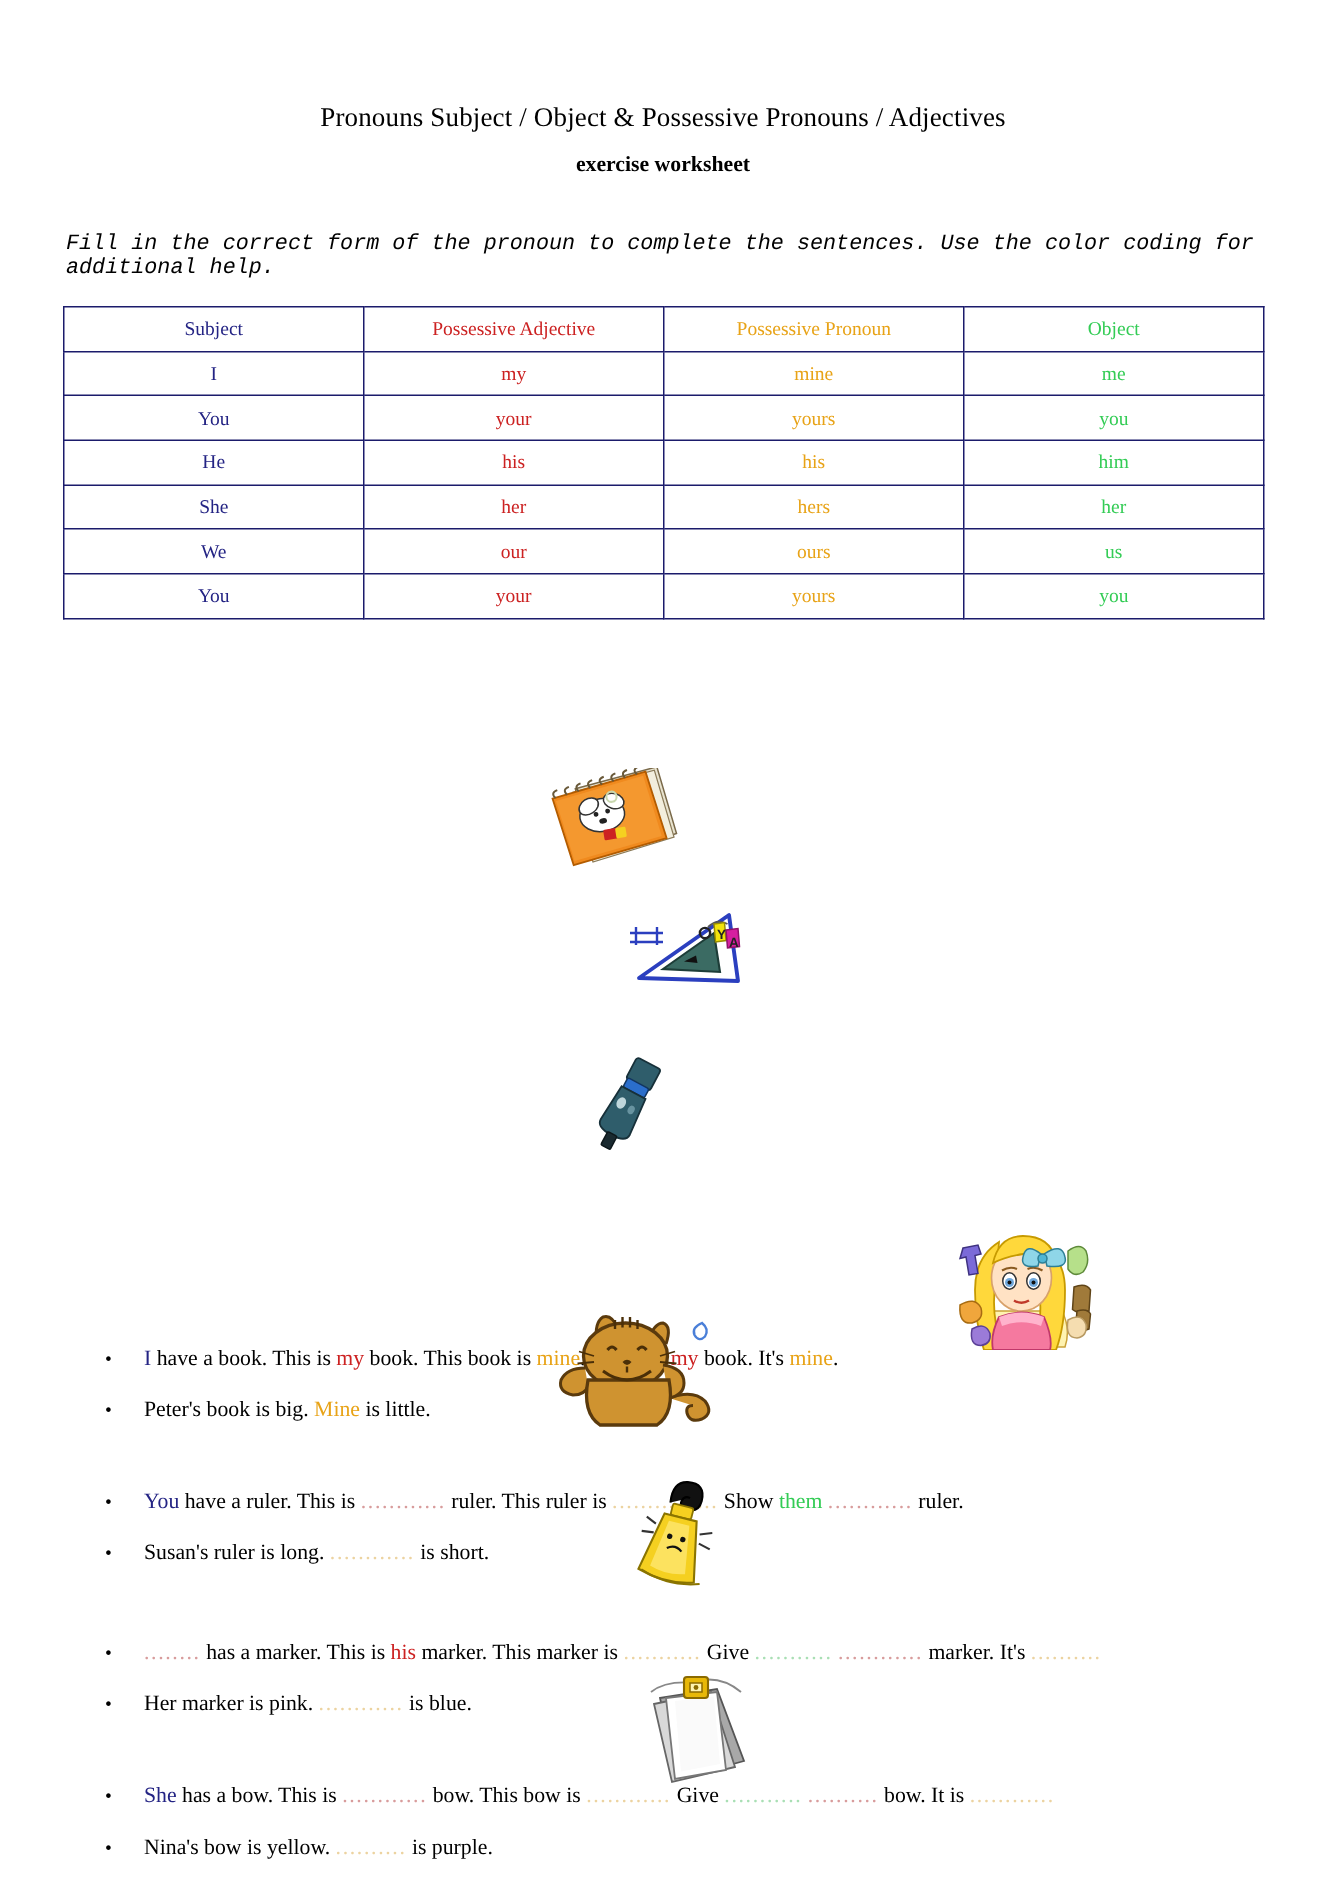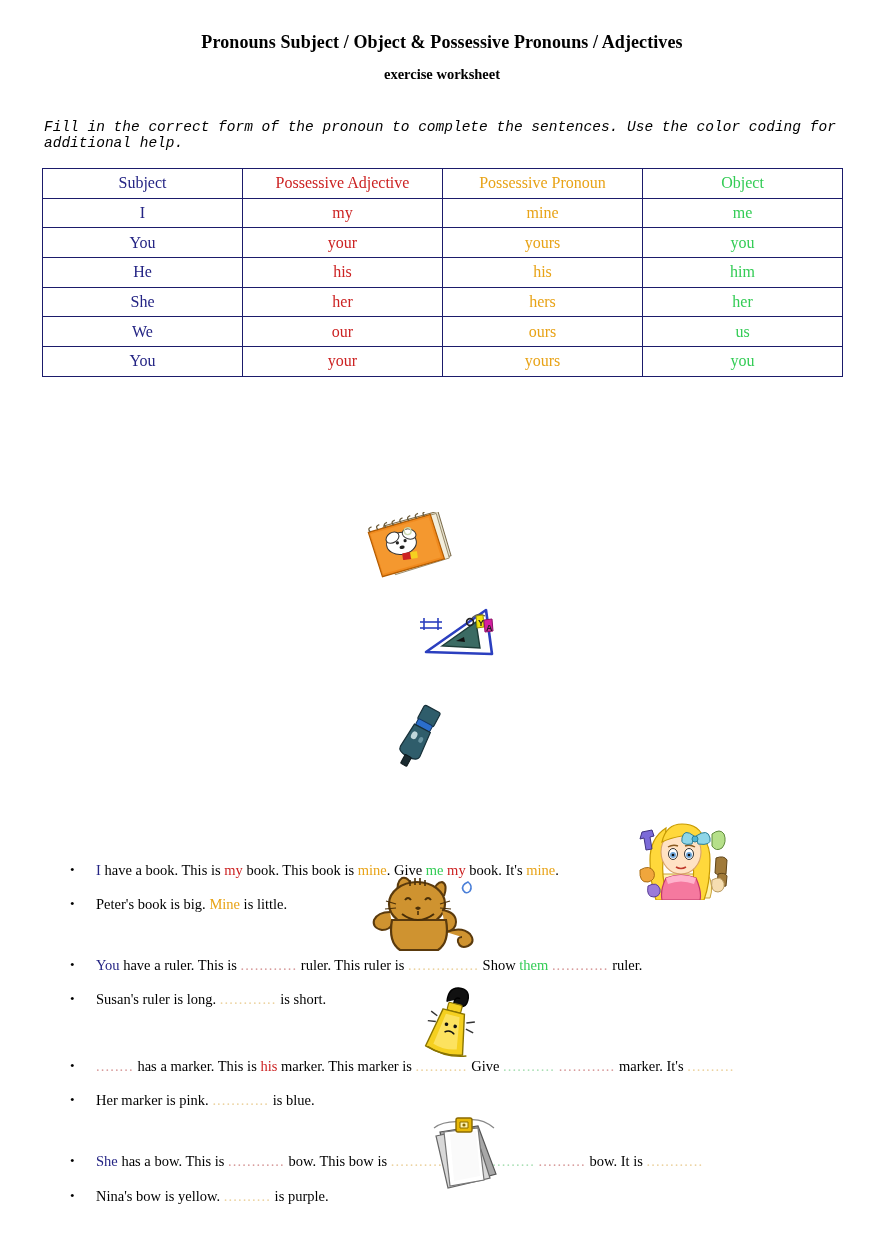--- a/index.html
+++ b/index.html
@@ -14,23 +14,23 @@
     font-family: "Liberation Serif", "DejaVu Serif", serif;
     color: #000000;
     position: relative;
     overflow: hidden;
   }
 
   
   .title-main {
     text-align: center;
     font-size: 18px;
-    font-weight: bold;
-    margin: 0;
-    padding-top: 32px;
+    font-weight: normal;
+    margin: 0;
+    padding-top: 68px;
     letter-spacing: 0.1px;
   }
   .title-sub {
     text-align: center;
     font-size: 14.5px;
     font-weight: bold;
     margin: 0;
     padding-top: 13px;
   }
   .instructions {
@@ -47,21 +47,21 @@
     border-collapse: collapse;
     margin-left: 42px;
     margin-top: 17px;
     width: 800px;
     table-layout: fixed;
   }
   table.pronoun-table td {
     border: 1px solid #1b1b6b;
     height: 28.7px;
     text-align: center;
-    font-size: 16px;
+    font-size: 13px;
     vertical-align: middle;
     padding: 0;
   }
   col.c-subject  { width: 200px; }
   col.c-posadj   { width: 200px; }
   col.c-pospro   { width: 200px; }
   col.c-object   { width: 200px; }
 
   .col-subject { color: #242484; }
   .col-posadj  { color: #cc2222; }

